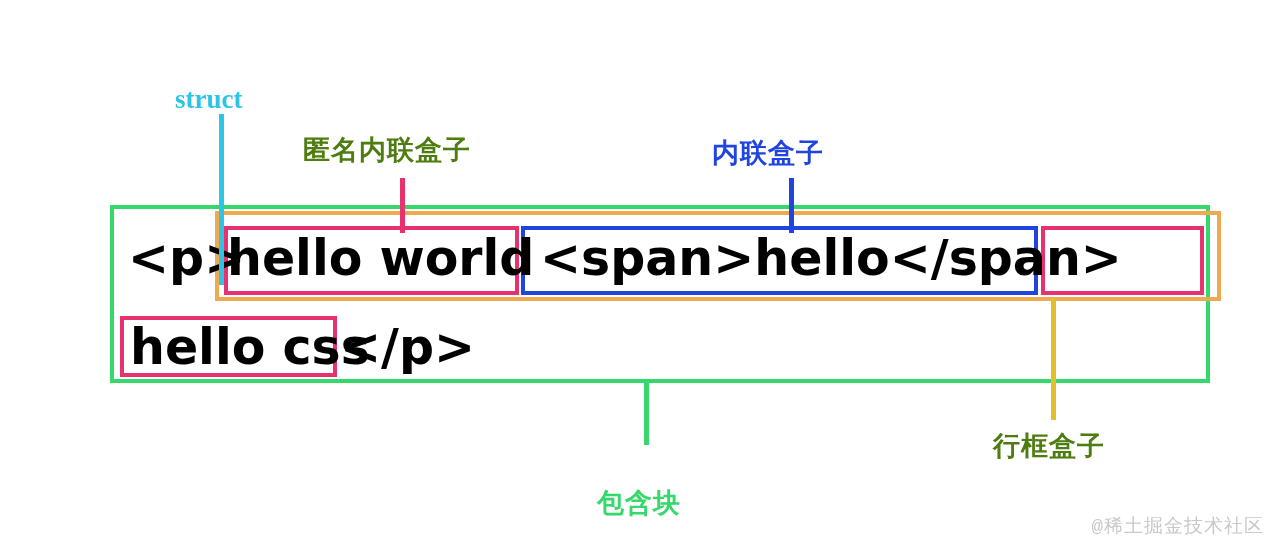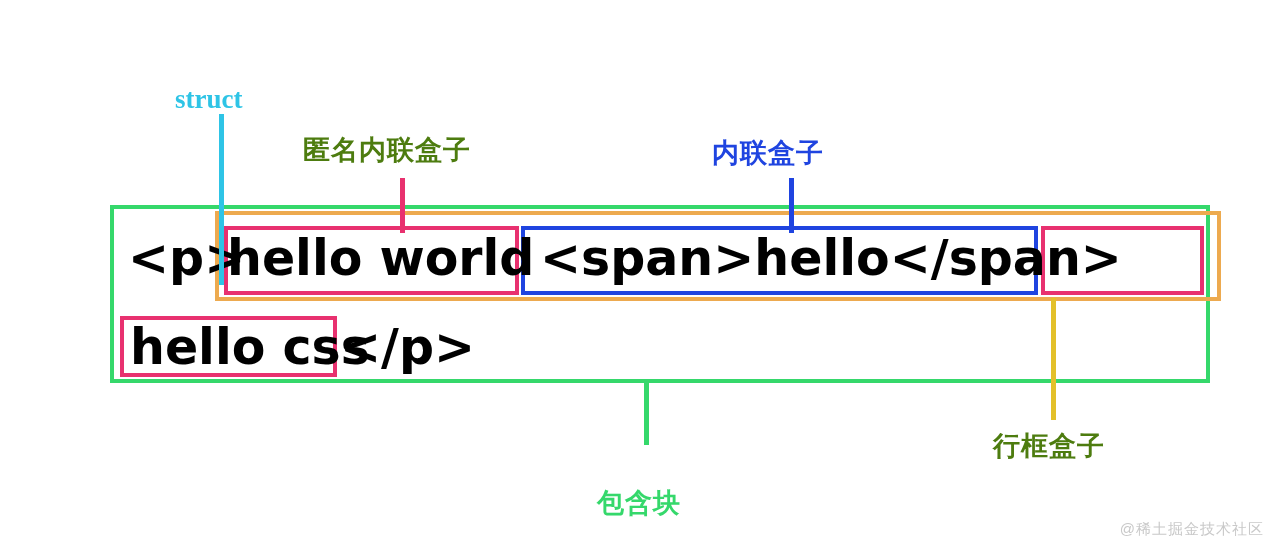--- a/index.html
+++ b/index.html
@@ -78,22 +78,22 @@
   .box-green   { border: 4px solid #35d86b; }
   .box-orange  { border: 4px solid #edaa4f; }
   .box-pink    { border: 4px solid #e8316f; }
   .box-blue    { border: 4px solid #1f44e0; }
 
   .watermark {
     position: absolute;
     right: 16px;
     bottom: 12px;
     color: #c9c9c9;
-    font-size: 15px;
-    font-family: Liberation Sans, sans-serif;
+    font-size: 19px;
+    font-family: Liberation Mono, monospace;
     letter-spacing: 1px;
   }
 </style>
 </head>
 <body>
 
 <div id="stage">
 
   <div class="box box-green" style="left:110px; top:205px; width:1100px; height:178px;"></div>
 

